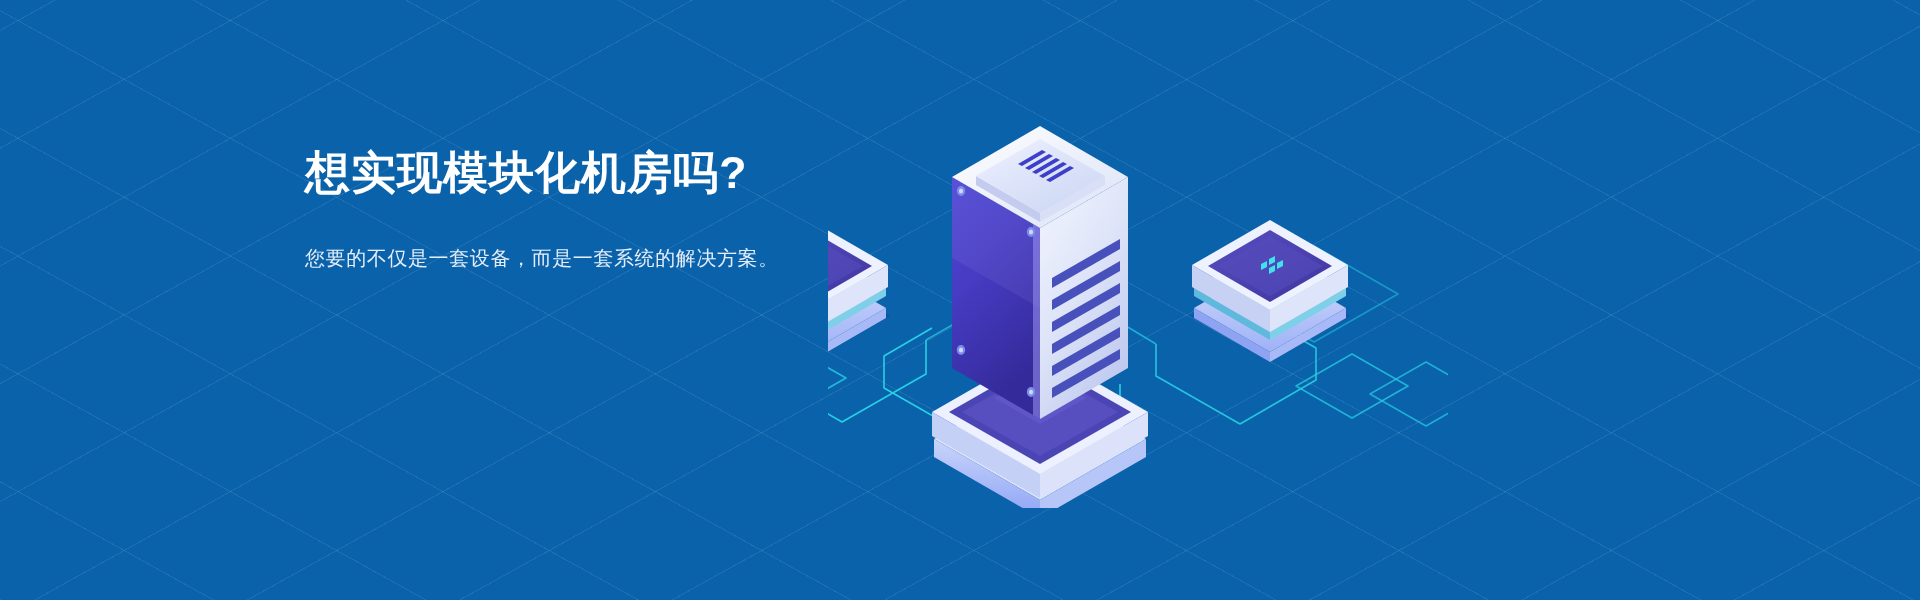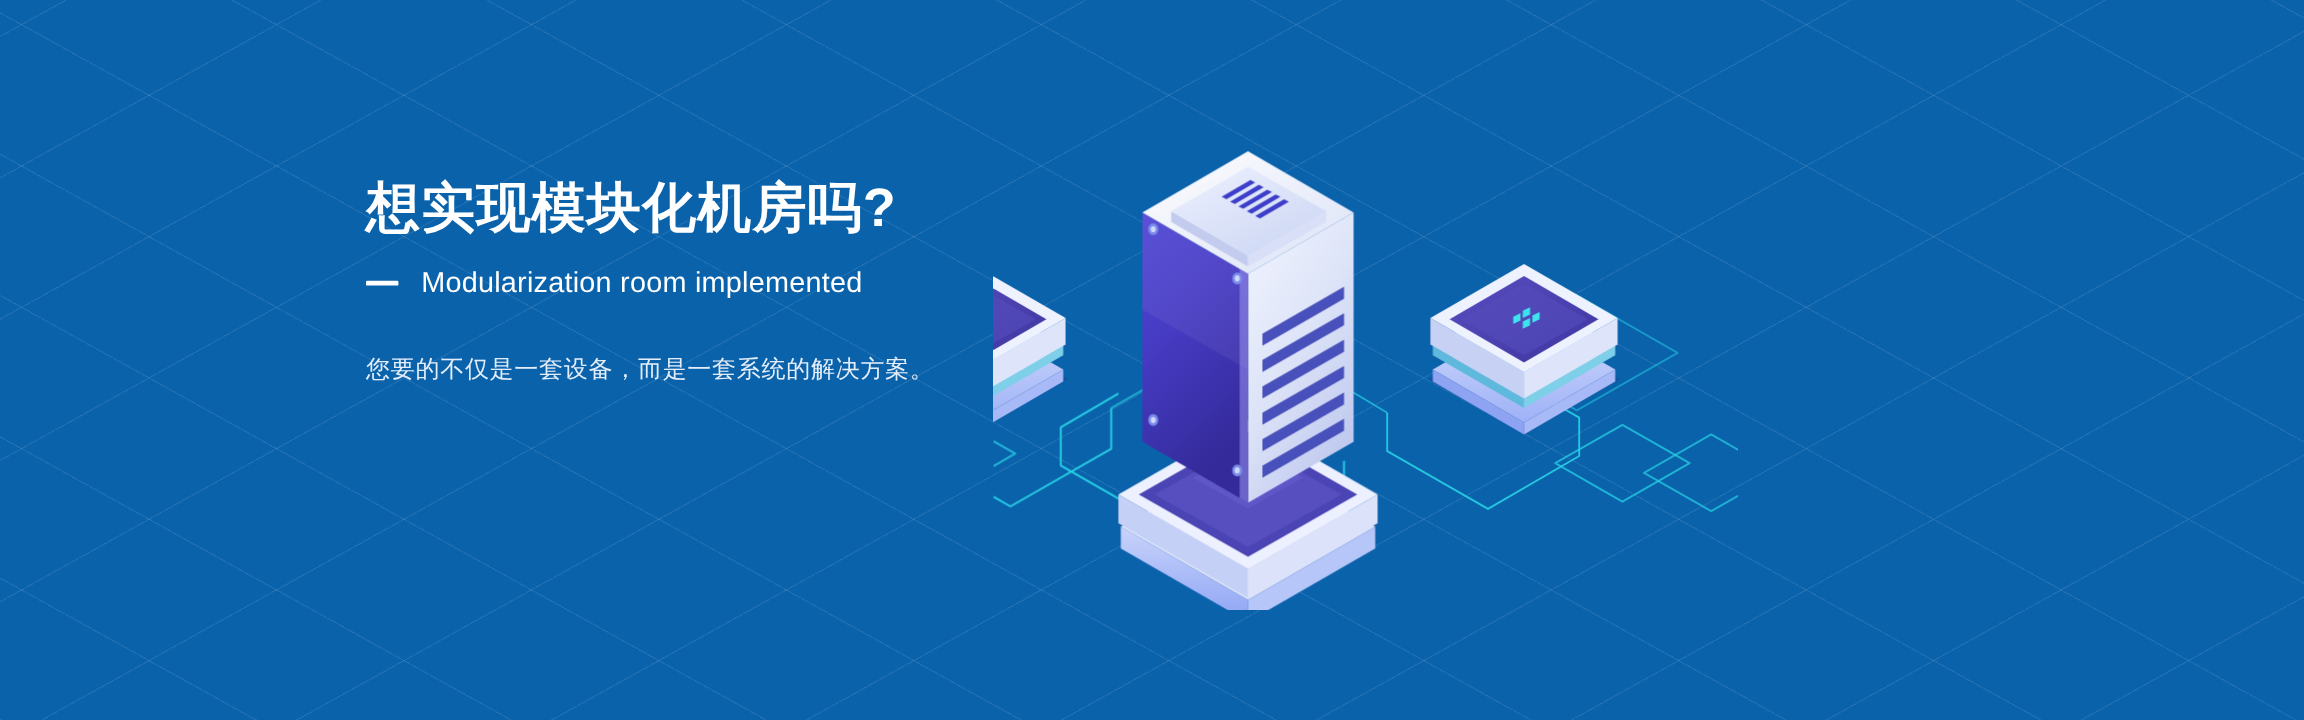--- a/index.html
+++ b/index.html
@@ -103,24 +103,20 @@
 <body>
 
 <div id="banner">
 
   <div class="grid-layer"></div>
 
   <div class="copy">
 
     <h1 class="headline">想实现模块化机房吗?</h1>
 
-    <div class="sub-row">
-      <span class="sub-dash"></span>
-      <span class="subtitle">Modularization room implemented</span>
-    </div>
 
     <p class="body-text">您要的不仅是一套设备，而是一套系统的解决方案。</p>
   </div>
 
   <div class="illustration">
     <svg viewBox="0 0 620 430" xmlns="http://www.w3.org/2000/svg" shape-rendering="geometricPrecision">
       <defs>
         <linearGradient id="gTowerFront" x1="0" y1="0" x2="0.35" y2="1">
           <stop offset="0%" stop-color="#5146d6"></stop>
           <stop offset="45%" stop-color="#463bc2"></stop>

